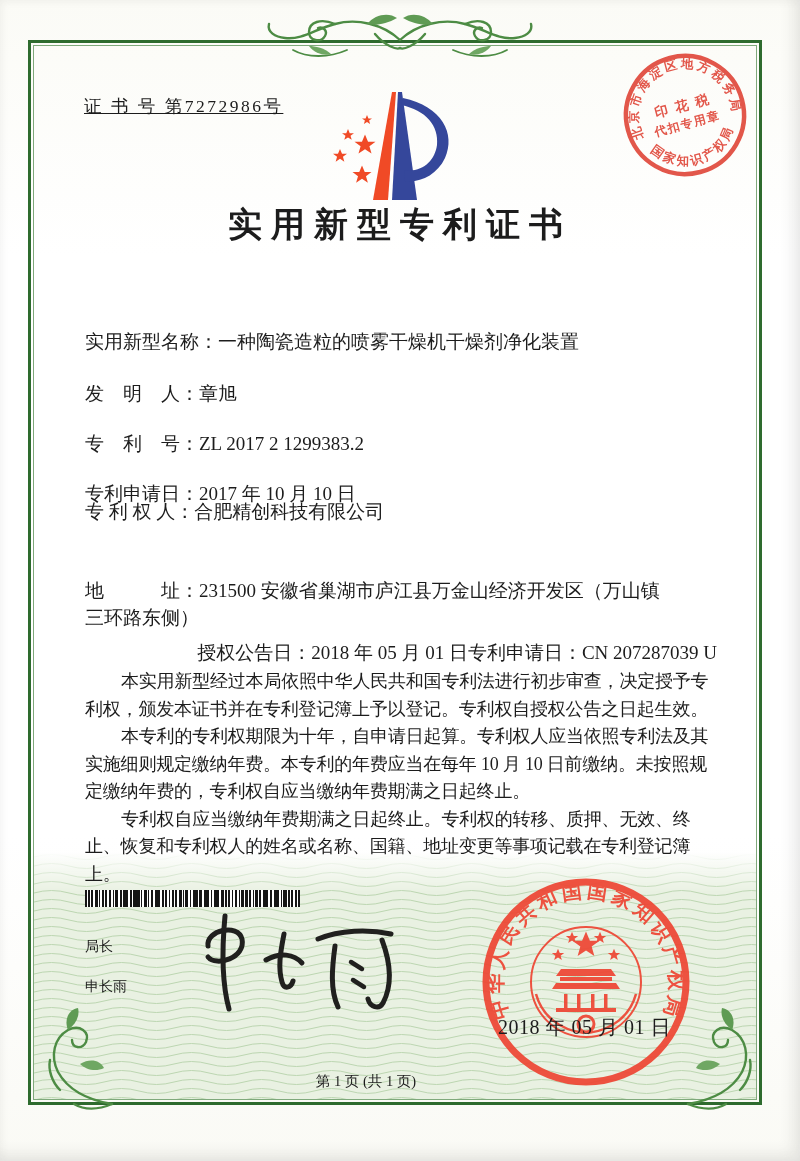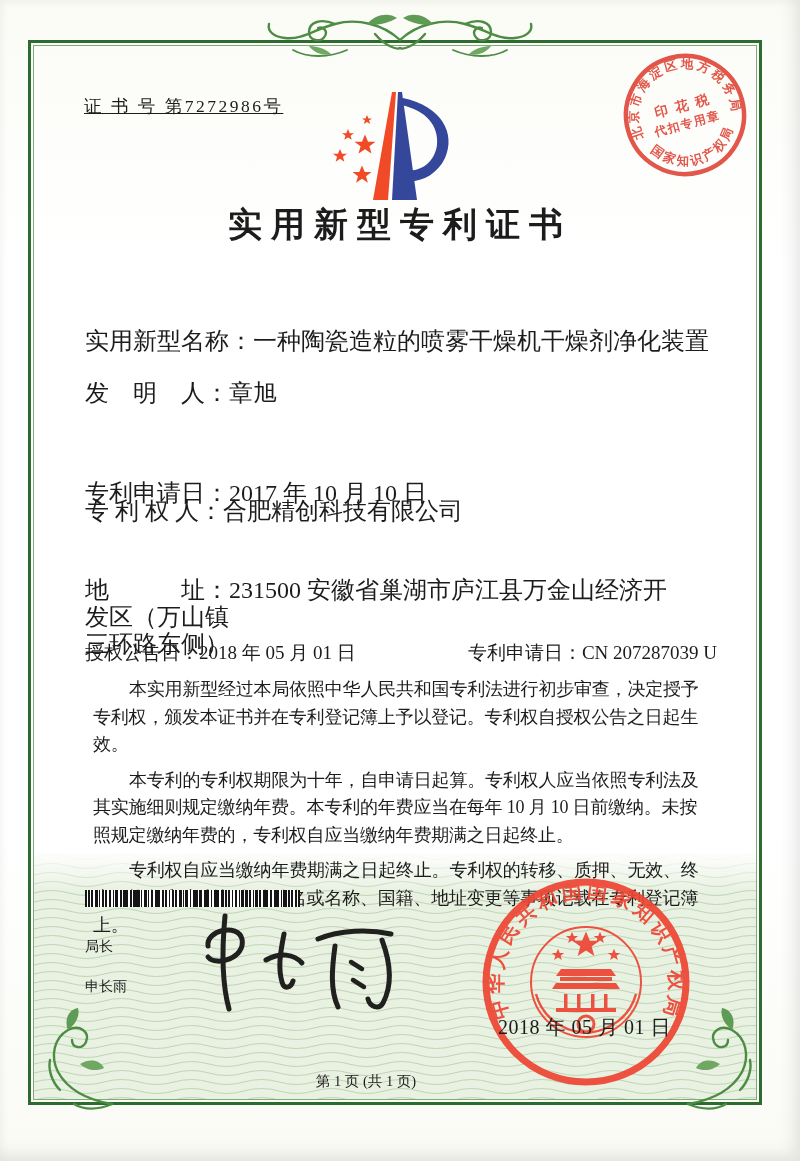--- a/index.html
+++ b/index.html
@@ -12,26 +12,26 @@
   
   .frame{position:absolute;left:28px;top:40px;right:38px;bottom:56px;border:3px solid #2e6b2e;z-index:2;pointer-events:none;}
   .frame-inner{position:absolute;inset:2px;border:1px solid #7fa97b;}
   
   .guilloche{position:absolute;left:34px;top:852px;width:722px;height:247px;z-index:1;
     -webkit-mask-image:linear-gradient(180deg,transparent 0,#000 40px);mask-image:linear-gradient(180deg,transparent 0,#000 40px);}
   .cert-no{position:absolute;left:84px;top:94px;font-size:17.5px;letter-spacing:2.5px;z-index:4;text-decoration:underline;}
   .logo{position:absolute;left:330px;top:86px;z-index:4;}
   .tax-stamp{position:absolute;left:612px;top:42px;z-index:5;transform:rotate(-15deg);opacity:.92;}
   .title{position:absolute;left:0;top:202px;width:100%;text-align:center;font-size:34px;font-weight:bold;letter-spacing:9px;z-index:4;}
-  .field-row{position:absolute;left:85px;font-size:24px;z-index:4;white-space:pre-line;line-height:27px;}
+  .field-row{position:absolute;left:85px;font-size:19px;z-index:4;white-space:pre-line;line-height:27px;}
   .field-label{display:inline;}
   .field-value{display:inline;}
-  .row-grant{position:absolute;left:85px;top:640px;width:632px;font-size:19px;z-index:4;display:flex;justify-content:space-between;}
+  .row-grant{position:absolute;left:85px;top:640px;width:632px;font-size:19px;z-index:4;display:flex;justify-content:flex-end;}
   .paragraphs{position:absolute;left:85px;top:668px;width:636px;font-size:18px;line-height:27.5px;z-index:4;letter-spacing:-.2px;}
-  .paragraphs p{margin:8px;text-indent:2em;}
+  .paragraphs p{margin:0;text-indent:2em;}
   .barcode{position:absolute;left:85px;top:890px;width:215px;height:17px;z-index:4;background-color:#fff;
     background-image:
       repeating-linear-gradient(90deg,#151515 0 1.5px,transparent 1.5px 3.5px),
       repeating-linear-gradient(90deg,#151515 0 1px,transparent 1px 6px),
       repeating-linear-gradient(90deg,#151515 0 2.5px,transparent 2.5px 10px);}
   .director{position:absolute;left:85px;z-index:4;font-family:"Liberation Sans","DejaVu Sans",sans-serif;font-size:14px;font-weight:500;}
   .director-title{top:938px;}
   .director-name{top:978px;}
   .signature{position:absolute;left:192px;top:906px;z-index:4;}
   .big-seal{position:absolute;left:480px;top:876px;z-index:5;opacity:.93;}
@@ -126,20 +126,21 @@
       <textPath href="#taxBotArc" startOffset="1">国家知识产权局</textPath>
     </text>
     <text x="73" y="68" text-anchor="middle" fill="#e0493c" font-size="13.5" font-weight="bold" letter-spacing="2" font-family="'Liberation Serif',serif">印 花 税</text>
     <text x="73" y="86" text-anchor="middle" fill="#e0493c" font-size="12" font-weight="bold" letter-spacing="1.5" font-family="'Liberation Serif',serif">代扣专用章</text>
   </svg>
 
   <div class="title">实用新型专利证书</div>
 
   <div class="field-row" style="top:328px"><span class="field-label">实用新型名称：</span><span class="field-value">一种陶瓷造粒的喷雾干燥机干燥剂净化装置</span></div>
   <div class="field-row" style="top:380px"><span class="field-label">发　明　人：</span><span class="field-value">章旭</span></div>
+  <div class="field-row" style="top:430px"><span class="field-label">专　利　号：</span><span class="field-value">ZL 2017 2 1299383.2</span></div>
   <div class="field-row" style="top:480px"><span class="field-label">专利申请日：</span><span class="field-value">2017 年 10 月 10 日</span></div>
   <div class="field-row" style="top:498px"><span class="field-label">专 利 权 人：</span><span class="field-value">合肥精创科技有限公司</span></div>
   <div class="field-row" style="top:577px;width:600px"><span class="field-label">地　　　址：</span><span class="field-value">231500 安徽省巢湖市庐江县万金山经济开发区（万山镇
 三环路东侧）</span></div>
 
   <div class="row-grant">
     <span><span>授权公告日：</span><span>2018 年 05 月 01 日</span></span>
     <span><span>专利申请日：</span><span>CN 207287039 U</span></span>
   </div>
 

